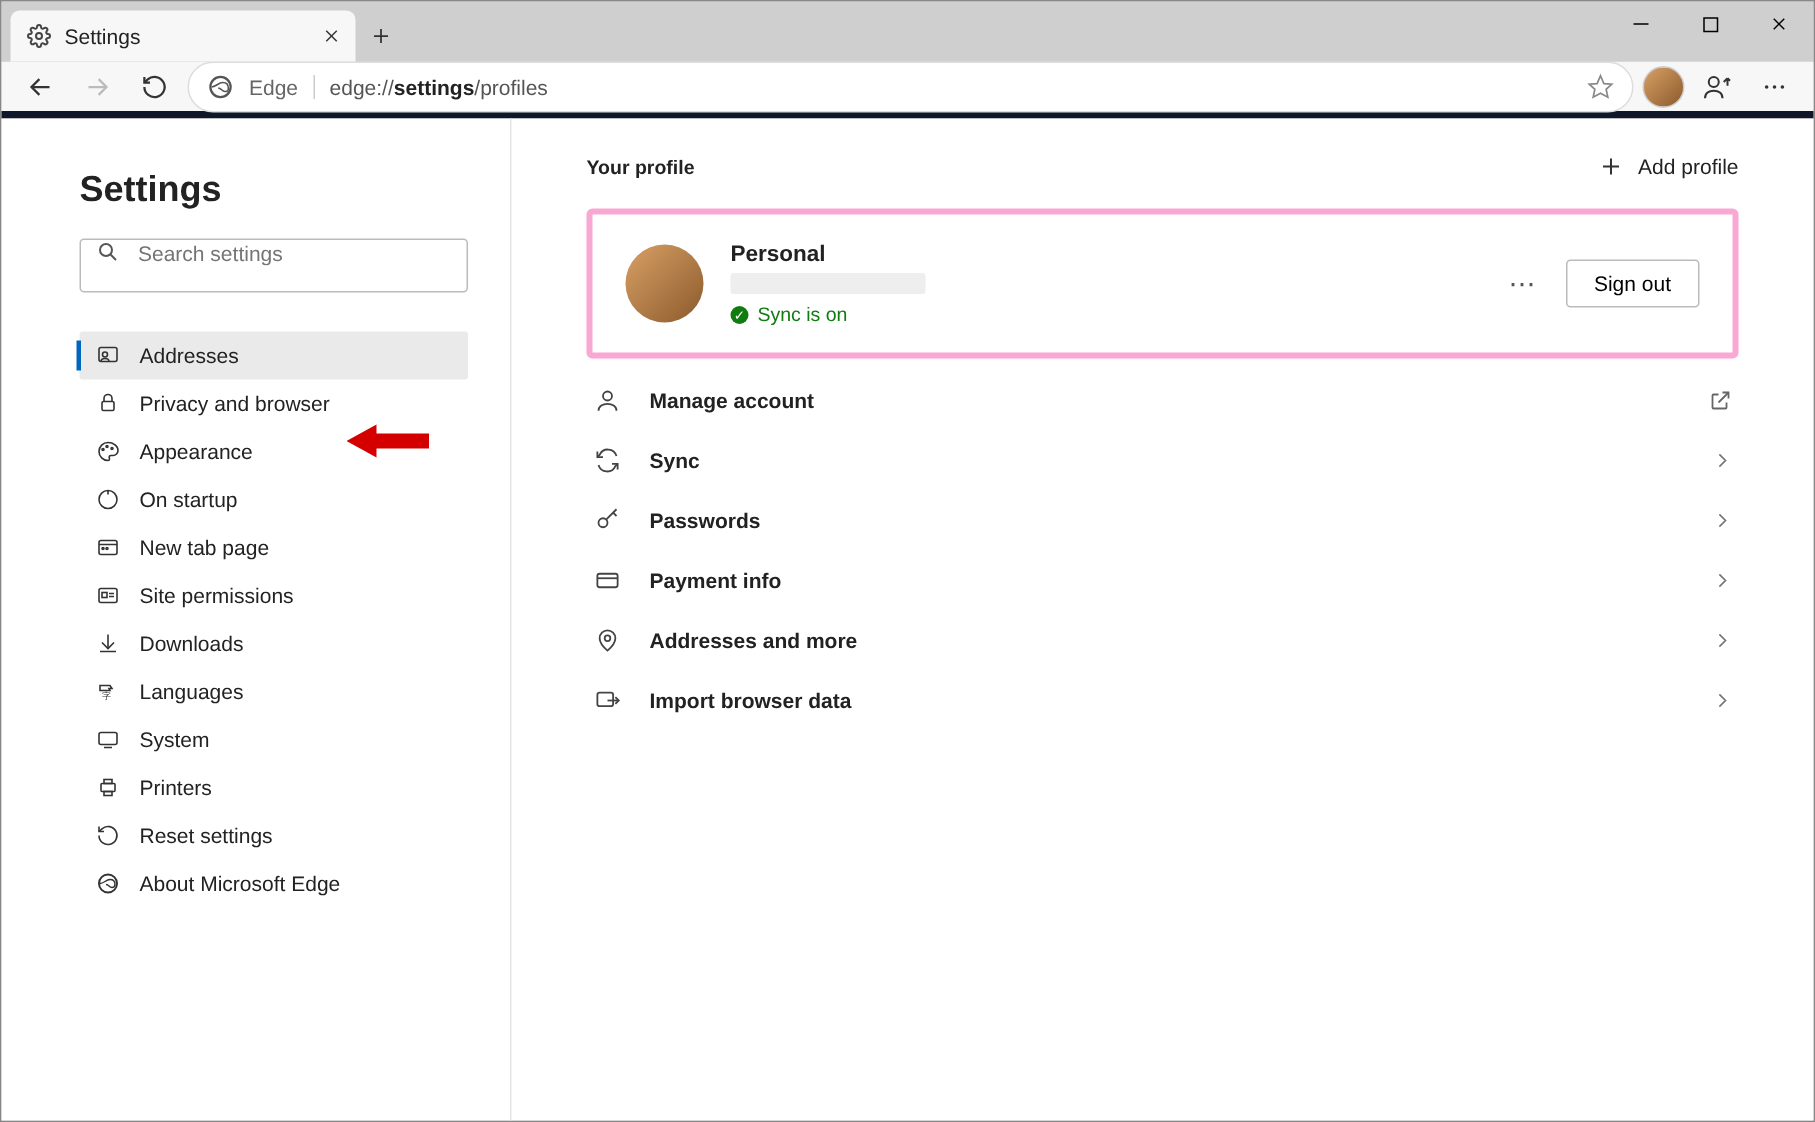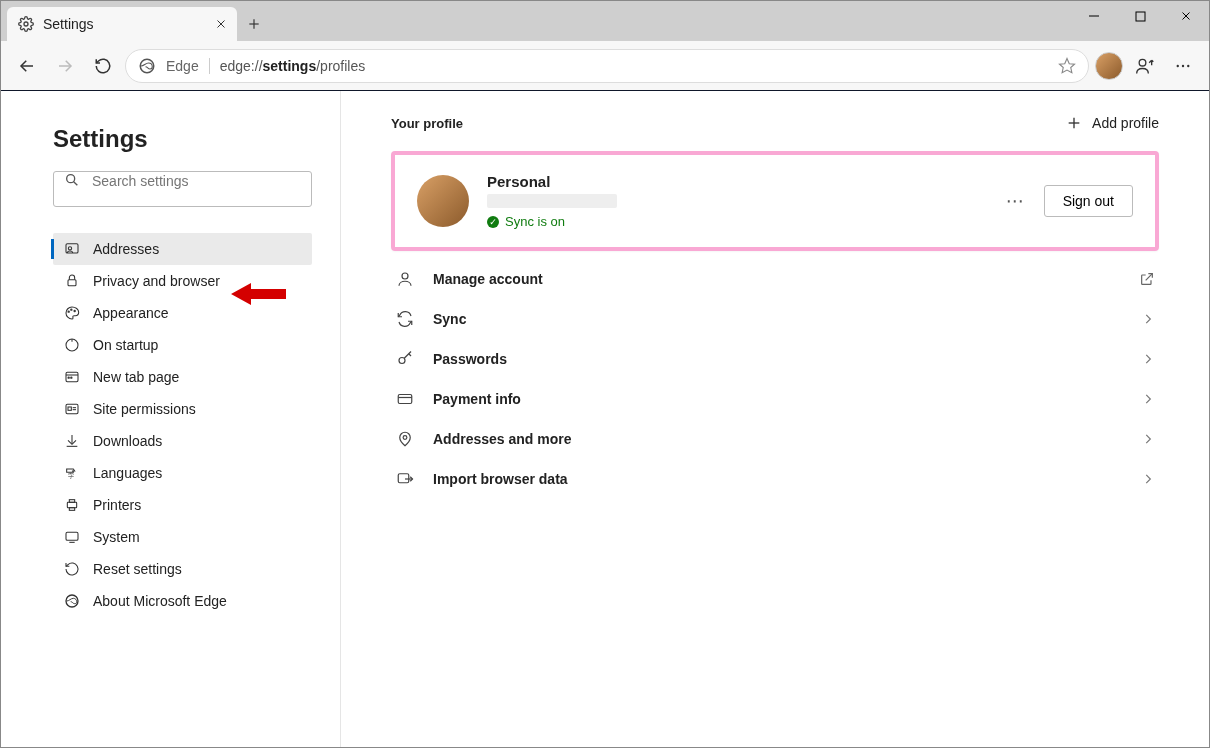--- a/index.html
+++ b/index.html
@@ -6,21 +6,21 @@
   html, body { margin:0; padding:0; font-family: "Segoe UI", Arial, sans-serif; font-size:14px; color:#222; background:#fff; }
   .window { width:1210px; height:748px; border:1px solid #888; display:flex; flex-direction:column; background:#cfcfcf; position:relative; }
   
   .titlebar { height:40px; background:#cfcfcf; display:flex; align-items:flex-end; position:relative; }
   .win-controls { position:absolute; right:0; top:0; display:flex; }
   .win-btn { width:46px; height:30px; display:flex; align-items:center; justify-content:center; color:#000; }
   .tab { height:34px; margin-left:6px; background:#f7f7f7; border-top-left-radius:6px; border-top-right-radius:6px; display:flex; align-items:center; padding:0 10px; width:230px; justify-content:space-between; }
   .tab-left { display:flex; align-items:center; gap:8px; }
   .newtab { width:34px; height:34px; display:flex; align-items:center; justify-content:center; color:#444; }
   
-  .toolbar { height:50px; background:#f7f7f7; display:flex; align-items:center; padding:0 10px; gap:6px; border-bottom:1px solid #0f172a;}
+  .toolbar { height:38px; background:#f7f7f7; display:flex; align-items:center; padding:0 10px; gap:6px; border-bottom:5px solid #0f172a;}
   .nav-btn { width:32px; height:32px; display:flex; align-items:center; justify-content:center; color:#555; border-radius:4px; }
   .nav-btn.disabled { color:#bbb; }
   .omnibox { flex:1; height:34px; background:#fff; border:1px solid #ddd; border-radius:17px; display:flex; align-items:center; padding:0 12px; gap:10px; color:#555; }
   .url-label { color:#666; padding-right:10px; border-right:1px solid #ccc; }
   .url { color:#555; }
   .url strong { font-weight:600; color:#222; }
   .omnibox-right { margin-left:auto; display:flex; align-items:center; gap:8px; }
   .avatar { width:28px; height:28px; border-radius:50%; background:linear-gradient(135deg,#d9a066,#8b5a2b); border:1px solid #ccc; }
   
   .content { flex:1; display:flex; background:#fff; }
@@ -248,35 +248,35 @@
               <svg width="16" height="16" viewBox="0 0 24 24" fill="none" stroke="#333" stroke-width="1.6">
                 <path d="M4 6h10l2 3h-3l1 2H4z"></path>
                 <text x="6" y="20" font-size="9" fill="#333" stroke="none">字</text>
               </svg>
             </span>
             <span>Languages</span>
           </li>
           <li class="nav-item">
             <span class="nav-icon">
               <svg width="16" height="16" viewBox="0 0 24 24" fill="none" stroke="#333" stroke-width="1.6">
+                <rect x="3" y="5" width="18" height="12" rx="2"></rect>
+                <line x1="8" y1="20" x2="16" y2="20"></line>
+              </svg>
+            </span>
+            <span>System</span>
+          </li>
+          <li class="nav-item">
+            <span class="nav-icon">
+              <svg width="16" height="16" viewBox="0 0 24 24" fill="none" stroke="#333" stroke-width="1.6">
                 <rect x="5" y="8" width="14" height="8" rx="1"></rect>
                 <rect x="8" y="4" width="8" height="4"></rect>
                 <rect x="8" y="16" width="8" height="4"></rect>
               </svg>
             </span>
             <span>Printers</span>
-          </li>
-          <li class="nav-item">
-            <span class="nav-icon">
-              <svg width="16" height="16" viewBox="0 0 24 24" fill="none" stroke="#333" stroke-width="1.6">
-                <rect x="3" y="5" width="18" height="12" rx="2"></rect>
-                <line x1="8" y1="20" x2="16" y2="20"></line>
-              </svg>
-            </span>
-            <span>System</span>
           </li>
           <li class="nav-item">
             <span class="nav-icon">
               <svg width="16" height="16" viewBox="0 0 24 24" fill="none" stroke="#333" stroke-width="1.6">
                 <path d="M3 12a9 9 0 1 0 3-6.7L3 8"></path>
                 <polyline points="3 3 3 8 8 8"></polyline>
               </svg>
             </span>
             <span>Reset settings</span>
           </li>

